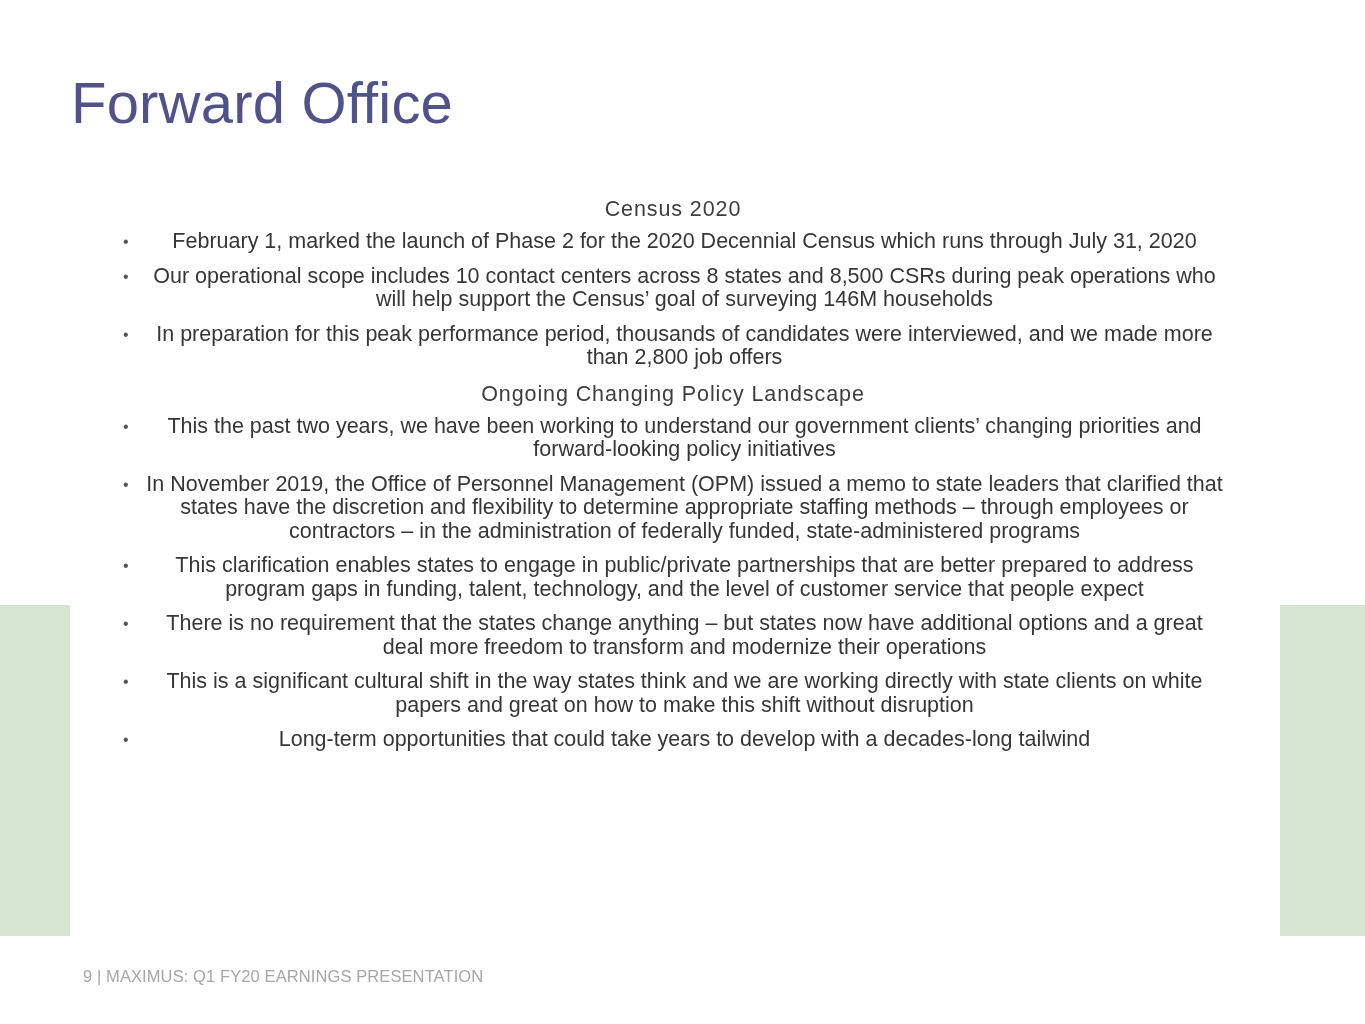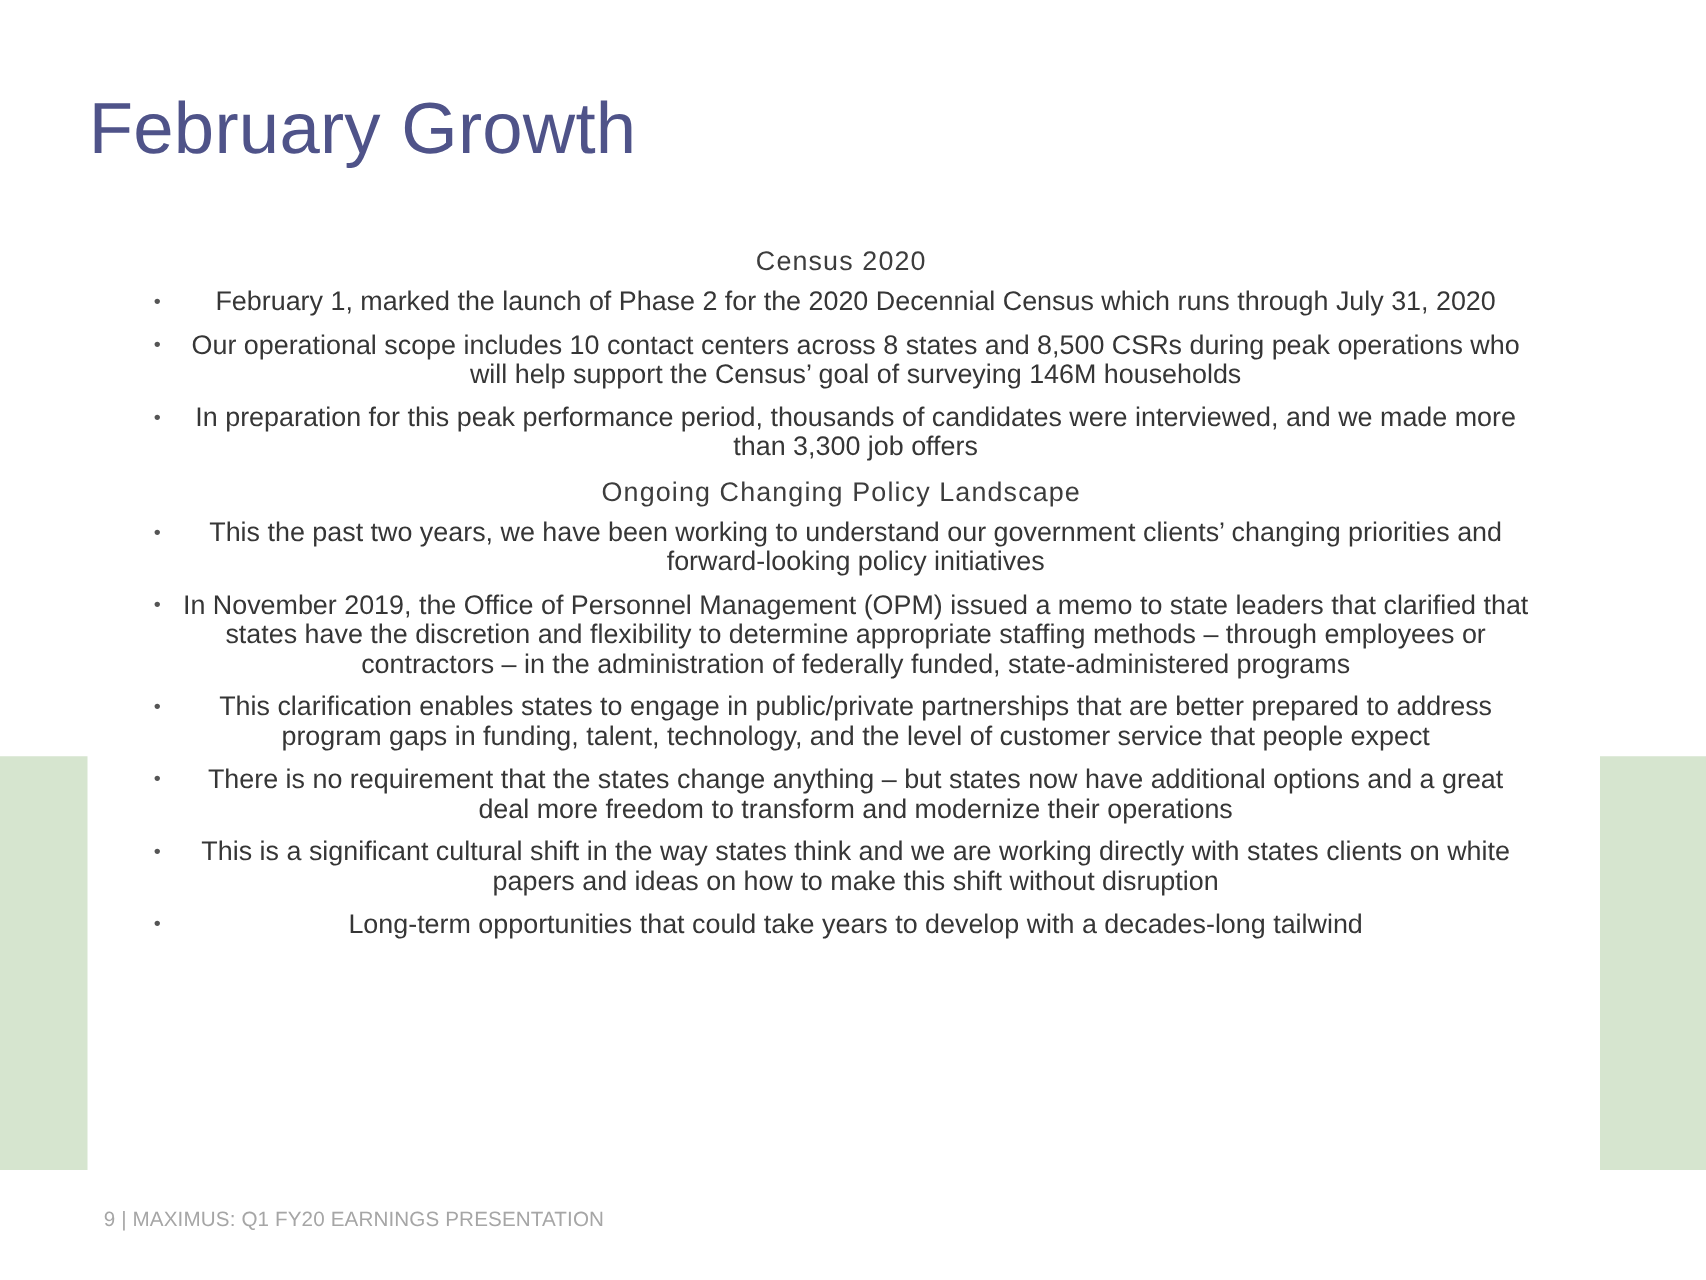--- a/index.html
+++ b/index.html
@@ -82,38 +82,38 @@
       color: #a6a6a6;
       letter-spacing: 0.1px;
     }
   </style>
 </head>
 <body>
 
 <div class="side-bar left"></div>
 <div class="side-bar right"></div>
 
-<h1 class="title">February Growth</h1>
+<h1 class="title">Forward Office</h1>
 
 <div class="content">
   <div class="section">
     <div class="section-heading">Census 2020</div>
     <ul class="bullets">
       <li><span class="bullet">•</span><span>February 1, marked the launch of Phase 2 for the 2020 Decennial Census which runs through July 31, 2020</span></li>
       <li><span class="bullet">•</span><span>Our operational scope includes 10 contact centers across 8 states and 8,500 CSRs during peak operations who will help support the Census’ goal of surveying 146M households</span></li>
-      <li><span class="bullet">•</span><span>In preparation for this peak performance period, thousands of candidates were interviewed, and we made more than 3,300 job offers</span></li>
+      <li><span class="bullet">•</span><span>In preparation for this peak performance period, thousands of candidates were interviewed, and we made more than 2,800 job offers</span></li>
     </ul>
   </div>
 
   <div class="section">
     <div class="section-heading">Ongoing Changing Policy Landscape</div>
     <ul class="bullets">
       <li><span class="bullet">•</span><span>This the past two years, we have been working to understand our government clients’ changing priorities and forward-looking policy initiatives</span></li>
       <li><span class="bullet">•</span><span>In November 2019, the Office of Personnel Management (OPM) issued a memo to state leaders that clarified that states have the discretion and flexibility to determine appropriate staffing methods – through employees or contractors – in the administration of federally funded, state-administered programs</span></li>
       <li><span class="bullet">•</span><span>This clarification enables states to engage in public/private partnerships that are better prepared to address program gaps in funding, talent, technology, and the level of customer service that people expect</span></li>
       <li><span class="bullet">•</span><span>There is no requirement that the states change anything – but states now have additional options and a great deal more freedom to transform and modernize their operations</span></li>
-      <li><span class="bullet">•</span><span>This is a significant cultural shift in the way states think and we are working directly with states clients on white papers and ideas on how to make this shift without disruption</span></li>
+      <li><span class="bullet">•</span><span>This is a significant cultural shift in the way states think and we are working directly with state clients on white papers and great on how to make this shift without disruption</span></li>
       <li><span class="bullet">•</span><span>Long-term opportunities that could take years to develop with a decades-long tailwind</span></li>
     </ul>
   </div>
 </div>
 
 <div class="footer">9 | MAXIMUS: Q1 FY20 EARNINGS PRESENTATION</div>
 
 </body></html>

